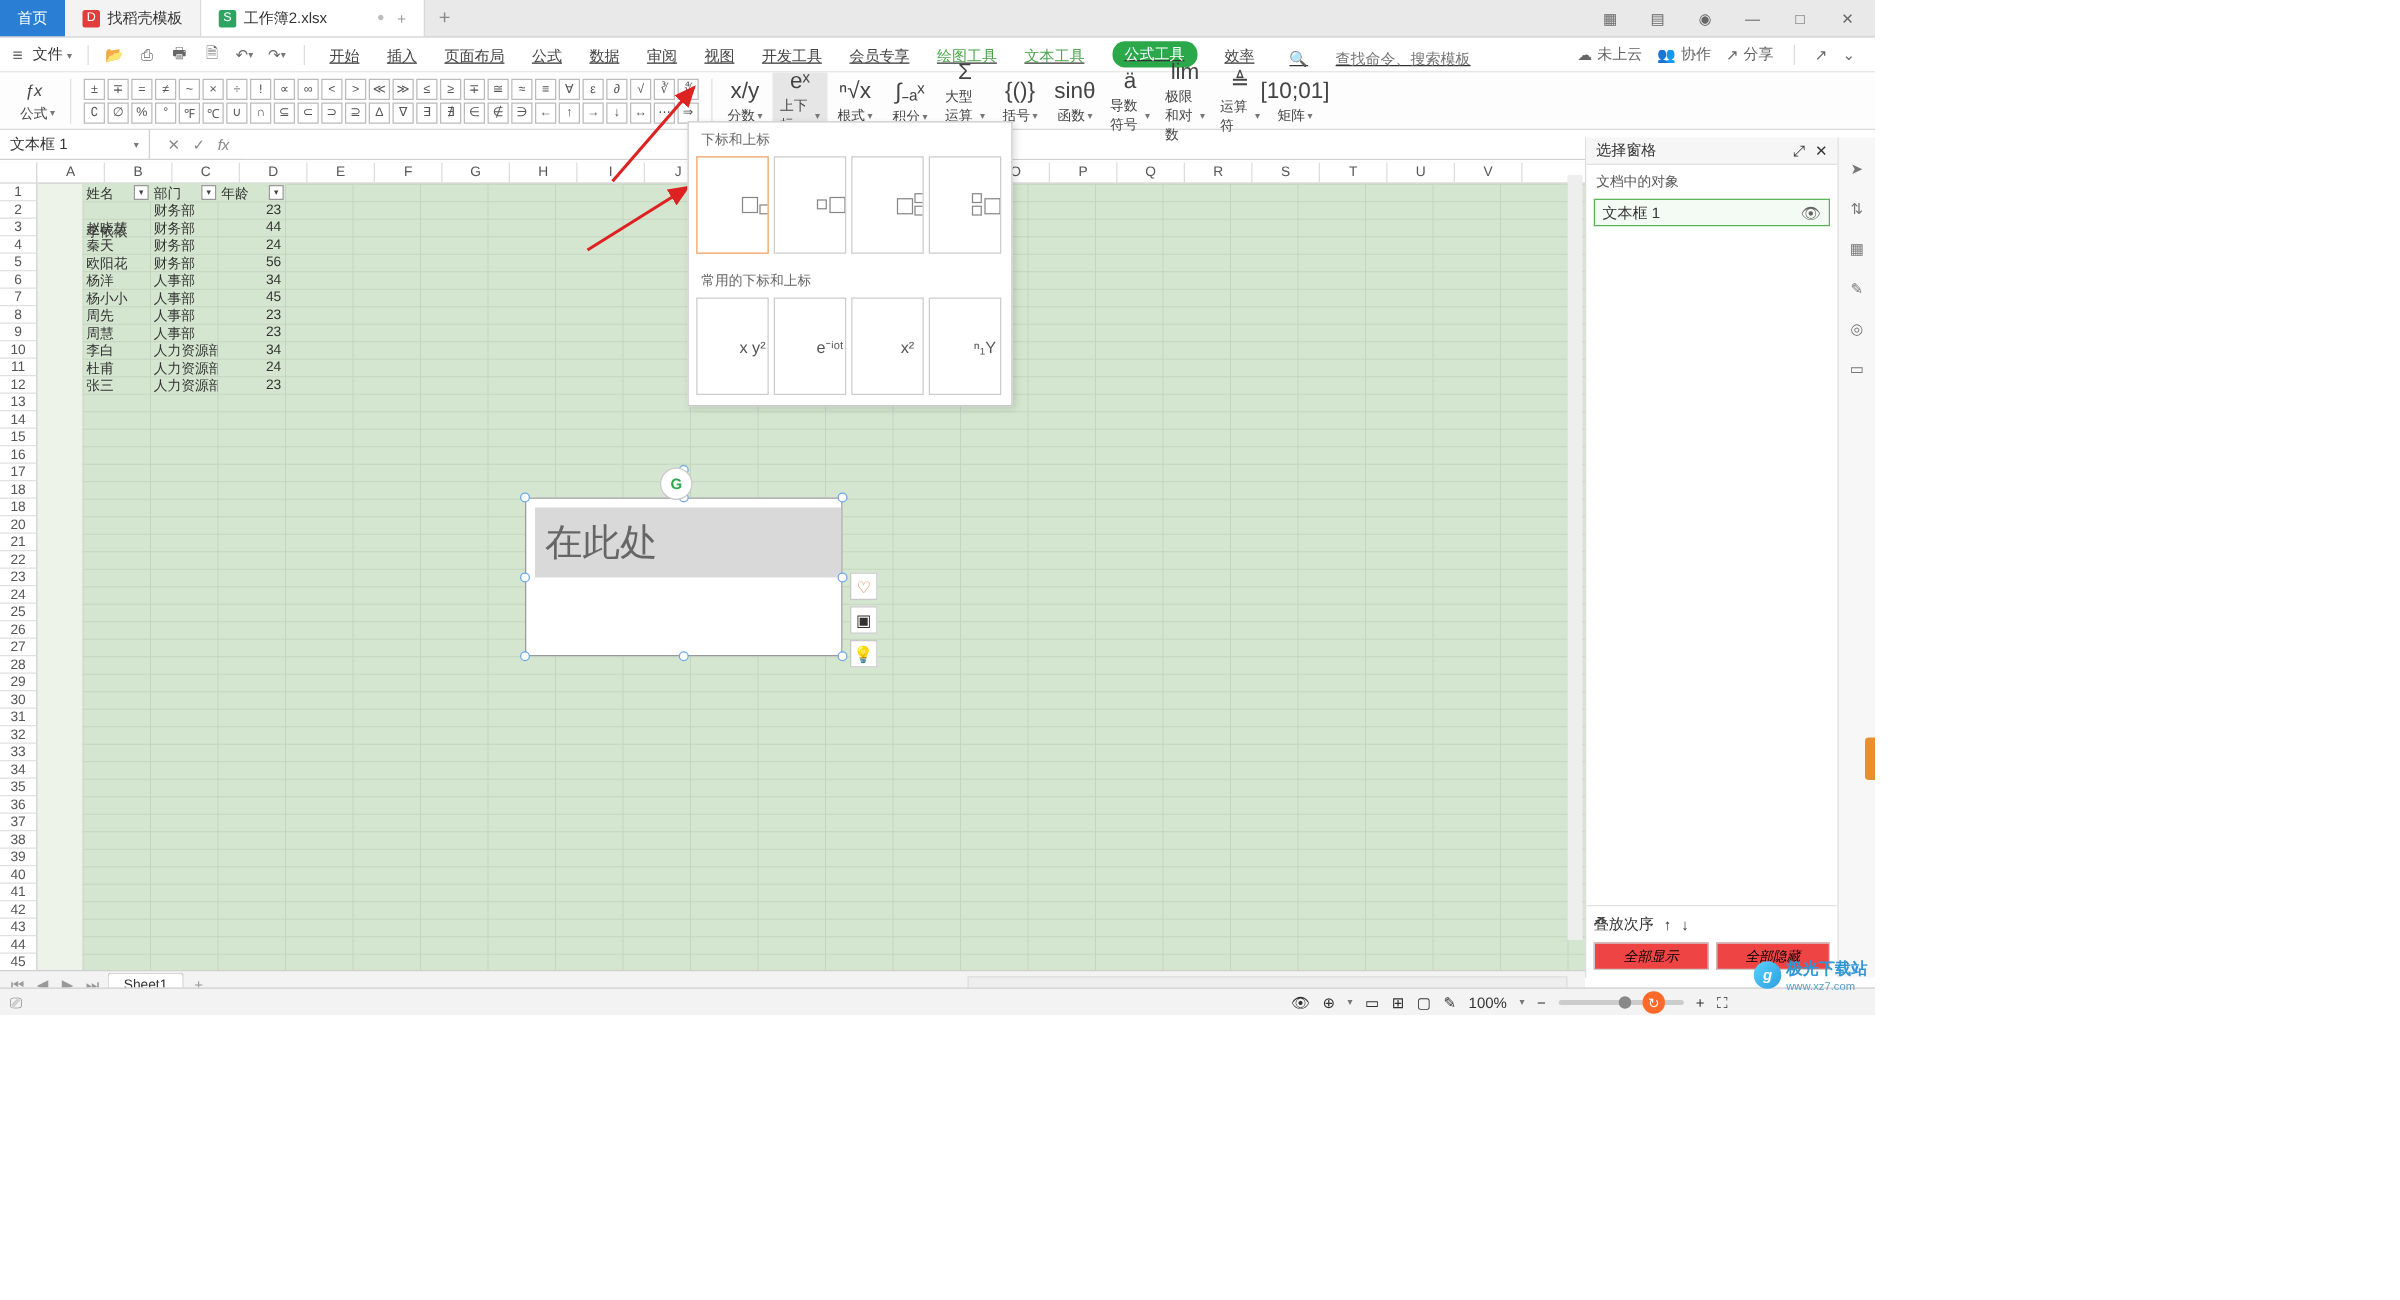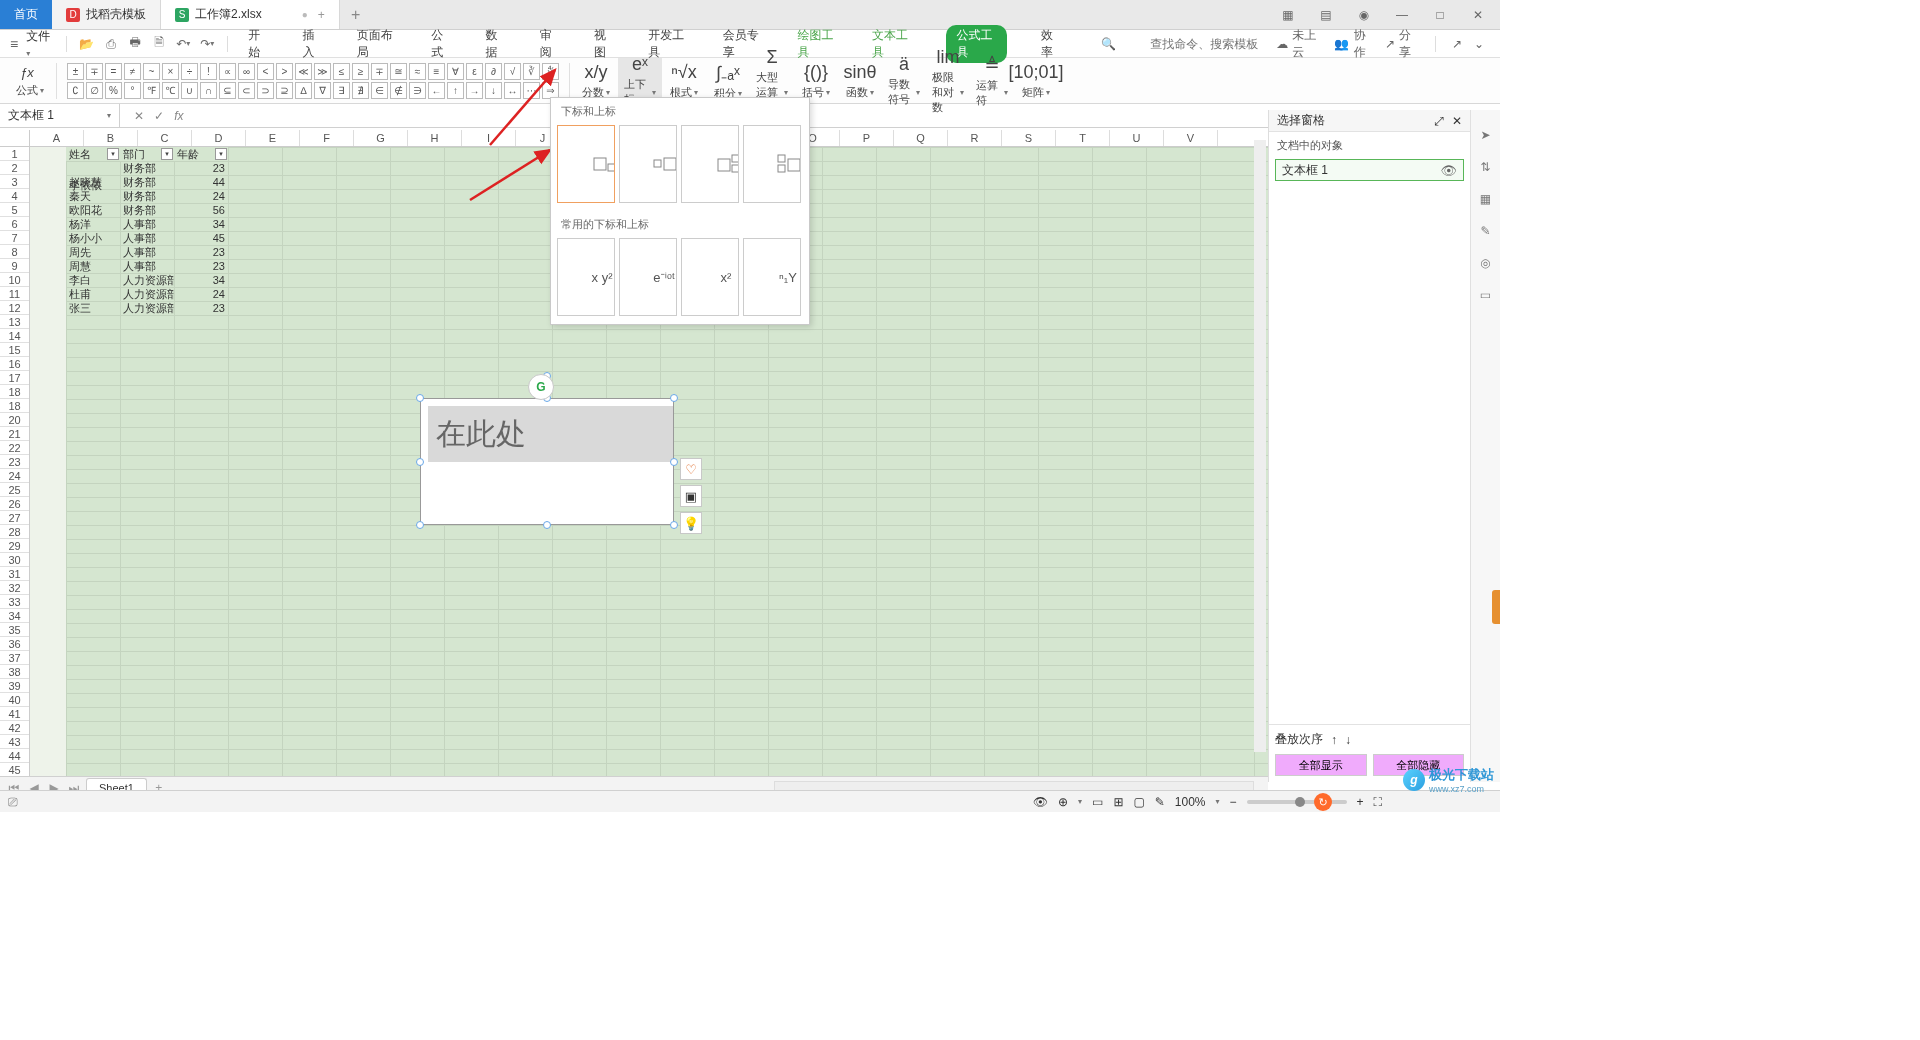--- a/index.html
+++ b/index.html
@@ -15,21 +15,21 @@
   .title-spacer{flex:1;}
   .title-right{display:flex;align-items:center;gap:10px;padding:0 8px;}
   .winbtn{width:28px;height:28px;display:flex;align-items:center;justify-content:center;color:#666;}
   
   .menu-bar{height:28px;display:flex;align-items:center;padding:0 10px;gap:6px;border-bottom:1px solid #e0e0e0;}
   .menu-left{display:flex;align-items:center;gap:8px;}
   .hamburger{font-size:14px;color:#666;}
   .file-label{font-size:12px;}
   .sep-v{width:1px;height:16px;background:#ddd;margin:0 4px;}
   .qa{width:18px;height:18px;display:flex;align-items:center;justify-content:center;color:#666;}
-  .menu-items{display:flex;align-items:center;gap:34px;margin-left:10px;}
+  .menu-items{display:flex;align-items:flex-end;gap:22px;margin-left:10px;text-decoration:underline;}
   .menu-item{font-size:12px;color:#444;cursor:pointer;}
   .menu-item.draw{color:#4aa54a;}
   .menu-item.text{color:#4aa54a;}
   .menu-item.formula{background:#2aa84a;color:#fff;padding:2px 10px;border-radius:10px;}
   .menu-right{margin-left:auto;display:flex;align-items:center;gap:12px;color:#666;padding-right:6px;}
   .search-input{border:none;background:transparent;font-size:12px;color:#888;width:120px;}
   .cloud{display:flex;align-items:center;gap:4px;}
   
   .ribbon{height:46px;display:flex;align-items:center;padding:0 8px;border-bottom:1px solid #d8d8d8;gap:4px;background:#fdfdfd;}
   .rib-group{display:flex;align-items:center;height:100%;padding:0 6px;position:relative;}
@@ -79,21 +79,21 @@
   .arrow-svg{position:absolute;pointer-events:none;z-index:40;}
   
   .sel-pane{position:absolute;right:30px;top:110px;width:202px;bottom:30px;border-left:1px solid #ddd;background:#fff;display:flex;flex-direction:column;}
   .sel-head{height:22px;display:flex;align-items:center;justify-content:space-between;padding:0 8px;border-bottom:1px solid #e2e2e2;background:#f6f6f6;font-size:12px;}
   .sel-sub{padding:6px 8px;font-size:11px;color:#555;}
   .sel-list{flex:1;padding:0 6px;}
   .sel-row{border:1px solid #58b658;height:22px;display:flex;align-items:center;justify-content:space-between;padding:0 6px;background:#f4fbf4;}
   .sel-bottom{border-top:1px solid #e2e2e2;padding:6px;display:flex;flex-direction:column;gap:6px;}
   .stack-row{display:flex;align-items:center;gap:8px;}
   .btn-row{display:flex;gap:6px;}
-  .sm-btn{flex:1;border:1px solid #ccc;background:#f0abfc;height:22px;font-size:11px;}
+  .sm-btn{flex:1;border:1px solid #ccc;background:#ef4444;height:22px;font-size:11px;font-style:italic;}
   .eye{font-size:13px;color:#666;}
   
   .right-strip{position:absolute;right:0;top:110px;width:30px;bottom:30px;background:#f7f7f7;border-left:1px solid #e0e0e0;display:flex;flex-direction:column;align-items:center;gap:14px;padding-top:16px;}
   .strip-ic{width:18px;height:18px;display:flex;align-items:center;justify-content:center;color:#777;}
   .strip-mark{position:absolute;right:0;top:480px;width:8px;height:34px;background:#e69030;border-radius:3px 0 0 3px;}
   
   .sheet-tabs{position:absolute;left:0;right:232px;bottom:14px;height:22px;background:#f3f3f3;border-top:1px solid #d0d0d0;display:flex;align-items:center;gap:4px;padding-left:6px;}
   .nav-btn{width:16px;height:16px;display:flex;align-items:center;justify-content:center;color:#999;}
   .sheet-tab{padding:3px 12px;background:#fff;border:1px solid #ccc;border-bottom:none;font-size:11px;border-radius:3px 3px 0 0;}
   .hscroll{position:absolute;right:14px;top:4px;width:480px;height:12px;background:#eee;border:1px solid #ddd;}

